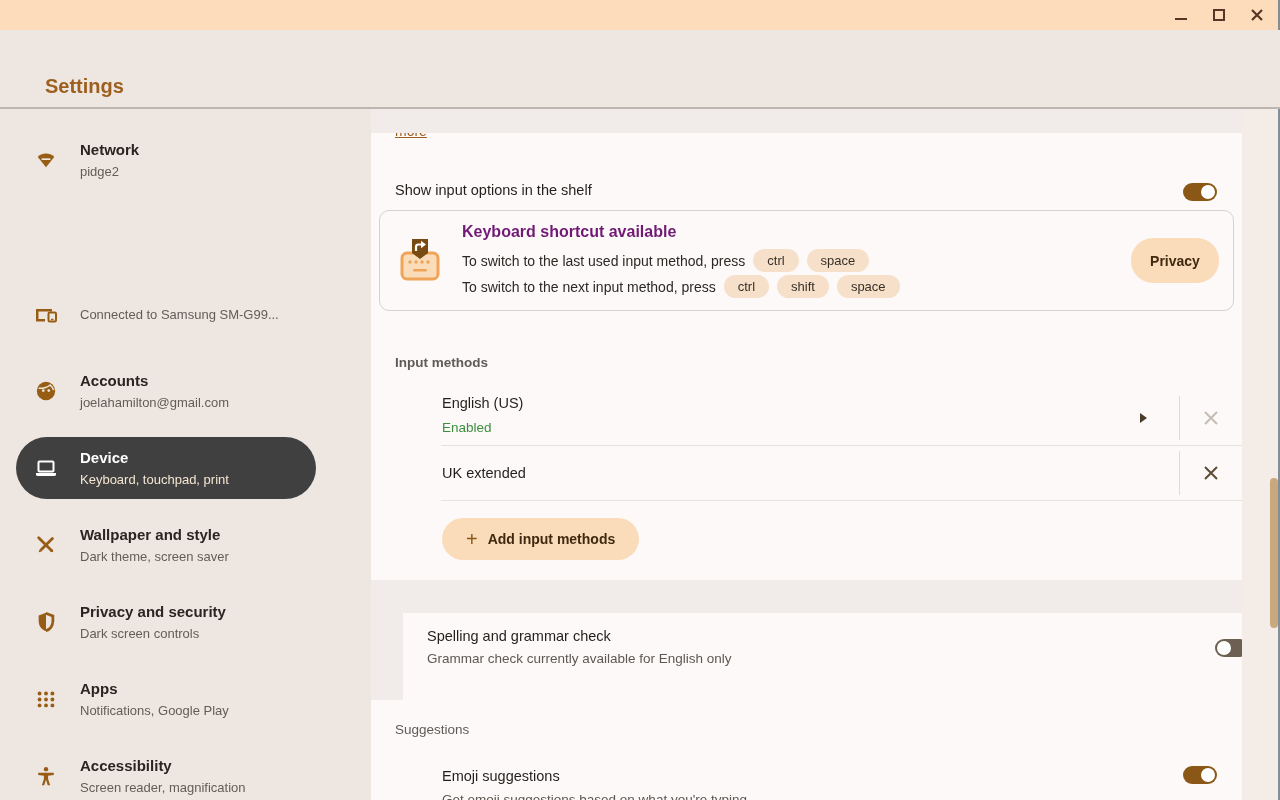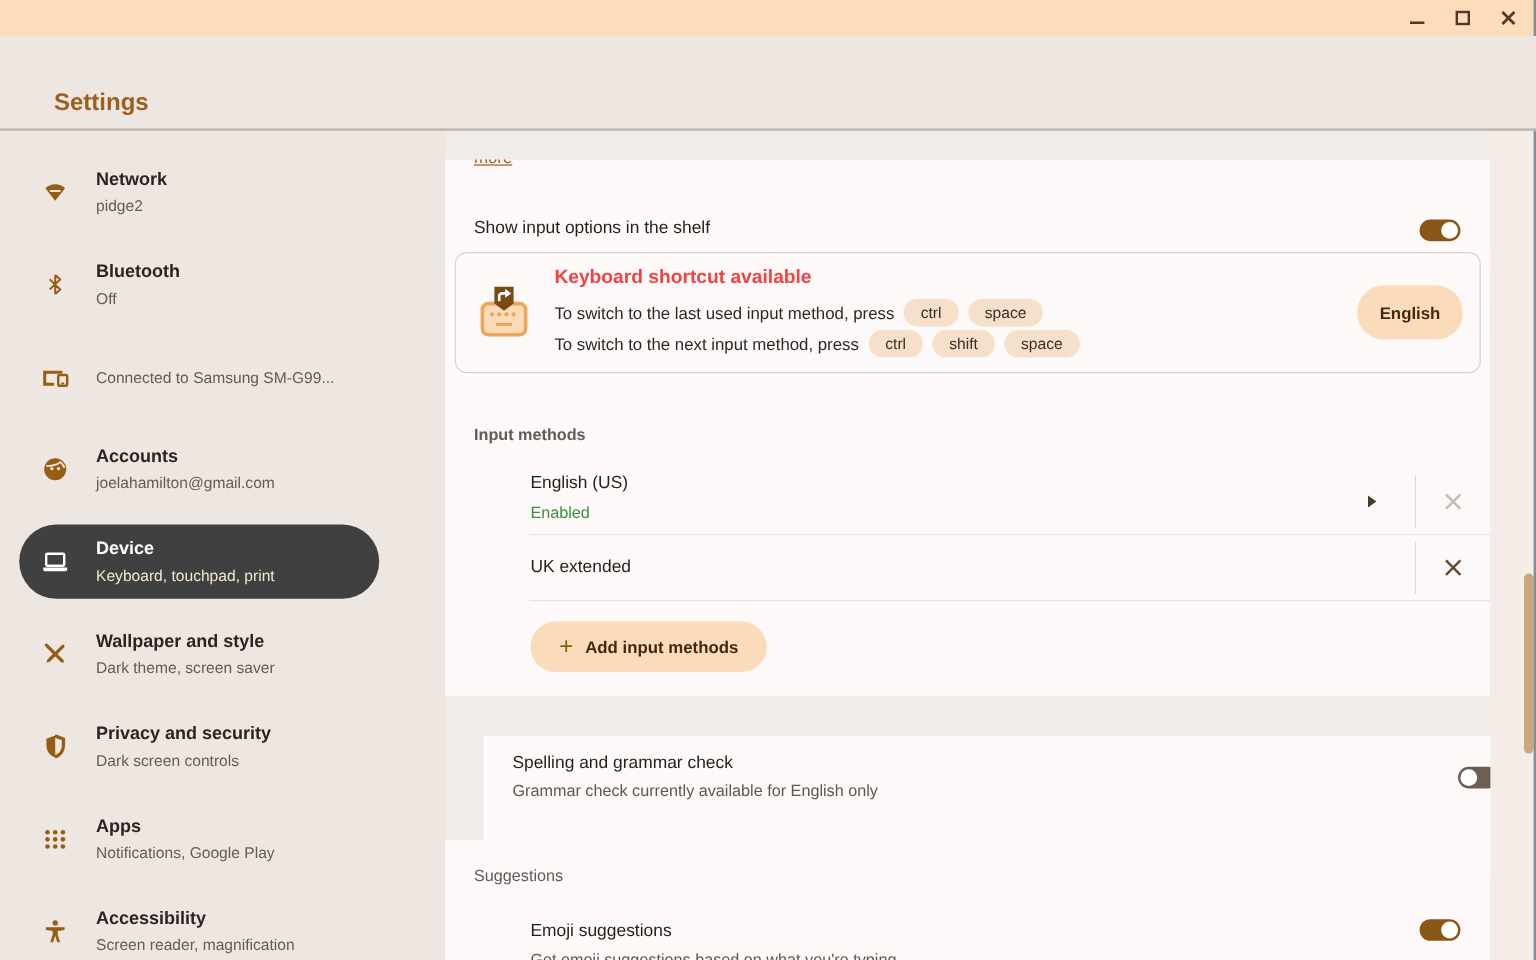--- a/index.html
+++ b/index.html
@@ -58,21 +58,21 @@
   .switch[data-state="on"] .knob { right:2px; }
   .switch[data-state="off"] { background:#6d5f51; }
   .switch[data-state="off"] .knob { left:2px; }
 
   
   .card { position:absolute; left:8px; top:5px; width:855px; height:101px; background:#fdf9f9;
     border:1px solid #d8d2cf; border-radius:10px; display:flex; align-items:center;
     padding:0 14px 0 20px; }
   .card .kicon { width:40px; height:46px; margin-right:22px; flex:none; }
   .card-text { display:flex; flex-direction:column; }
-  .card-title { font-size:16px; font-weight:700; color:#ef4444; margin-bottom:5px; }
+  .card-title { font-size:16px; font-weight:700; color:#701a75; margin-bottom:5px; }
   .card-line { font-size:14px; color:#2c2825; margin-top:3px; display:flex; align-items:center; }
   .keypill { display:inline-block; background:#f7e0c9; color:#37302a; font-size:13px;
     padding:4px 14px; border-radius:13px; margin-left:8px; }
   .btn-tonal { background:#fbdcba; color:#3f2a10; font-size:14px; font-weight:700;
     border:none; border-radius:22px; cursor:pointer; font-family:"Liberation Sans",sans-serif; }
   .dismiss { margin-left:auto; width:88px; height:45px; flex:none; }
 
   
   .im-row { position:absolute; left:0; width:871px;text-align:right; }
   .im-name { position:absolute; left:71px; font-size:14.5px; color:#231f1c; }
@@ -127,31 +127,20 @@
             <path d="M12 20 L3 8.6 C8.2 3.8 15.8 3.8 21 8.6 Z" fill="#975d14"></path>
             <rect x="7.2" y="10.2" width="9.6" height="1.8" fill="#eee6e0"></rect>
           </svg>
       </span>
       <span class="stx">
           <span class="st1">Network</span>
           <span class="st2">pidge2</span>
         </span>
     </div>
 
-    <div class="side-item" style="top:97px">
-      <span class="sicon">
-        <svg width="20" height="20" viewBox="0 0 24 24">
-            <path d="M12 2.5 L17 7 L12 11.5 V2.5 M12 21.5 L17 17 L12 12.5 V21.5 M6.5 7 L17 17 M6.5 17 L17 7" fill="none" stroke="#975d14" stroke-width="2" stroke-linejoin="round"></path>
-          </svg>
-      </span>
-      <span class="stx">
-          <span class="st1">Bluetooth</span>
-          <span class="st2">Off</span>
-        </span>
-    </div>
 
     <div class="side-item" style="top:174px">
       <span class="sicon">
         <svg width="24" height="24" viewBox="0 0 24 24">
             <path d="M2 7 h16 v2.4 H4.5 V17 H11 v2.4 H2 Z" fill="#975d14"></path>
             <rect x="14.5" y="10.5" width="7.5" height="9" rx="1.2" fill="none" stroke="#975d14" stroke-width="2"></rect>
             <rect x="17" y="16.8" width="2.5" height="1.4" fill="#975d14"></rect>
           </svg>
       </span>
       <span class="stx">
@@ -285,21 +274,21 @@
             <span class="keypill">ctrl</span>
             <span class="keypill">space</span>
           </div>
           <div class="card-line">
             <span>To switch to the next input method, press</span>
             <span class="keypill">ctrl</span>
             <span class="keypill">shift</span>
             <span class="keypill">space</span>
           </div>
         </div>
-        <button class="btn-tonal dismiss">English</button>
+        <button class="btn-tonal dismiss">Privacy</button>
       </div>
 
       <div class="section-label" style="position:absolute; left:24px; top:150px;font-weight:bold;">Input methods</div>
 
       <div class="im-row" style="top:185px; height:55px;">
         <div class="im-name" style="top:5px;">English (US)</div>
         <div class="im-status" style="top:30px;">Enabled</div>
         <div class="row-controls">
           <div class="tri"></div>
           <div class="vsep"></div>

